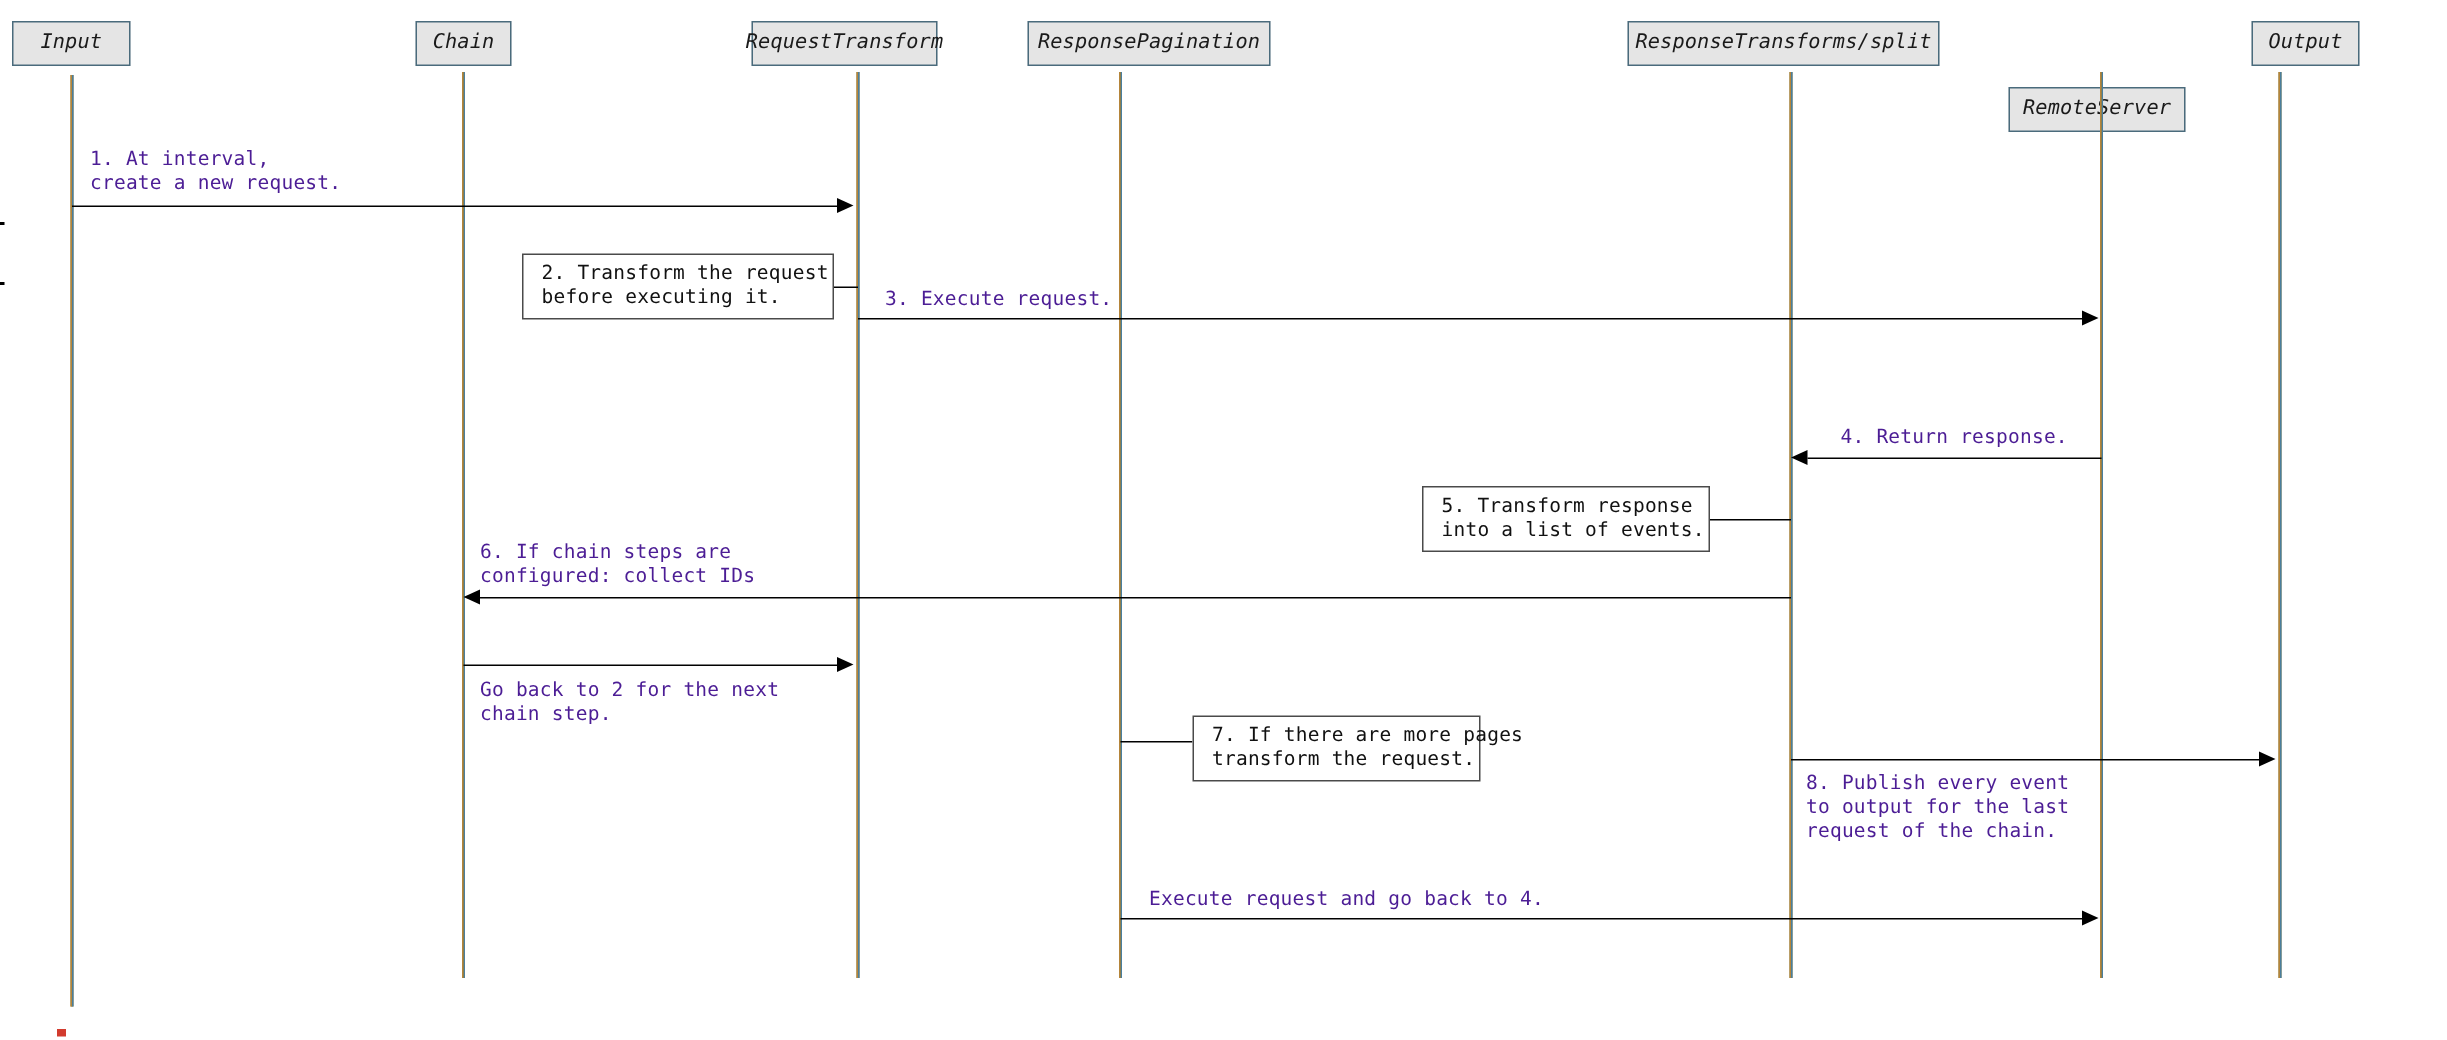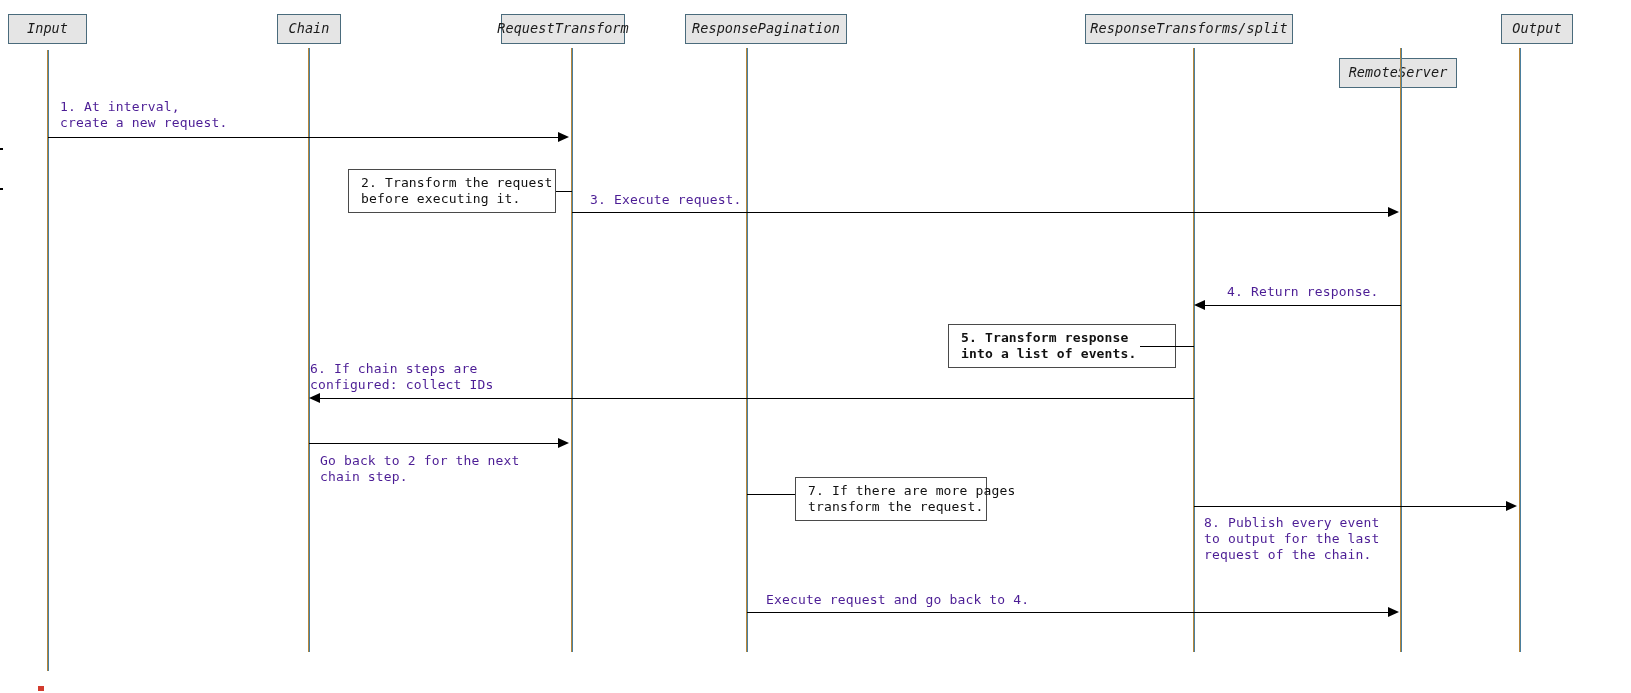--- a/index.html
+++ b/index.html
@@ -144,25 +144,25 @@
   <div class="note-stub" style="left:556px; top:191px; width:16px;"></div>
 
   <div class="msg-label" style="left:590px; top:192px;">3. Execute request.</div>
   <div class="msg-line" style="left:572px; top:212px; width:817px;"></div>
   <div class="arrow-head right" style="left:1388px; top:207px;"></div>
 
   <div class="msg-label" style="left:1227px; top:284px;">4. Return response.</div>
   <div class="msg-line" style="left:1205px; top:305px; width:196px;"></div>
   <div class="arrow-head left" style="left:1194px; top:300px;"></div>
 
-  <div class="note" style="left:948px; top:324px; width:228px; height:44px;font-weight:bold;">5. Transform response
+  <div class="note" style="left:948px; top:324px; width:192px; height:44px;">5. Transform response
 into a list of events.</div>
   <div class="note-stub" style="left:1140px; top:346px; width:54px;"></div>
 
-  <div class="msg-label" style="left:310px; top:361px;">6. If chain steps are
+  <div class="msg-label" style="left:320px; top:361px;">6. If chain steps are
 configured: collect IDs</div>
   <div class="msg-line" style="left:320px; top:398px; width:874px;"></div>
   <div class="arrow-head left" style="left:309px; top:393px;"></div>
 
   <div class="msg-line" style="left:309px; top:443px; width:251px;"></div>
   <div class="arrow-head right" style="left:558px; top:438px;"></div>
   <div class="msg-label" style="left:320px; top:453px;">Go back to 2 for the next
 chain step.</div>
 
   <div class="note-stub" style="left:747px; top:494px; width:48px;"></div>

